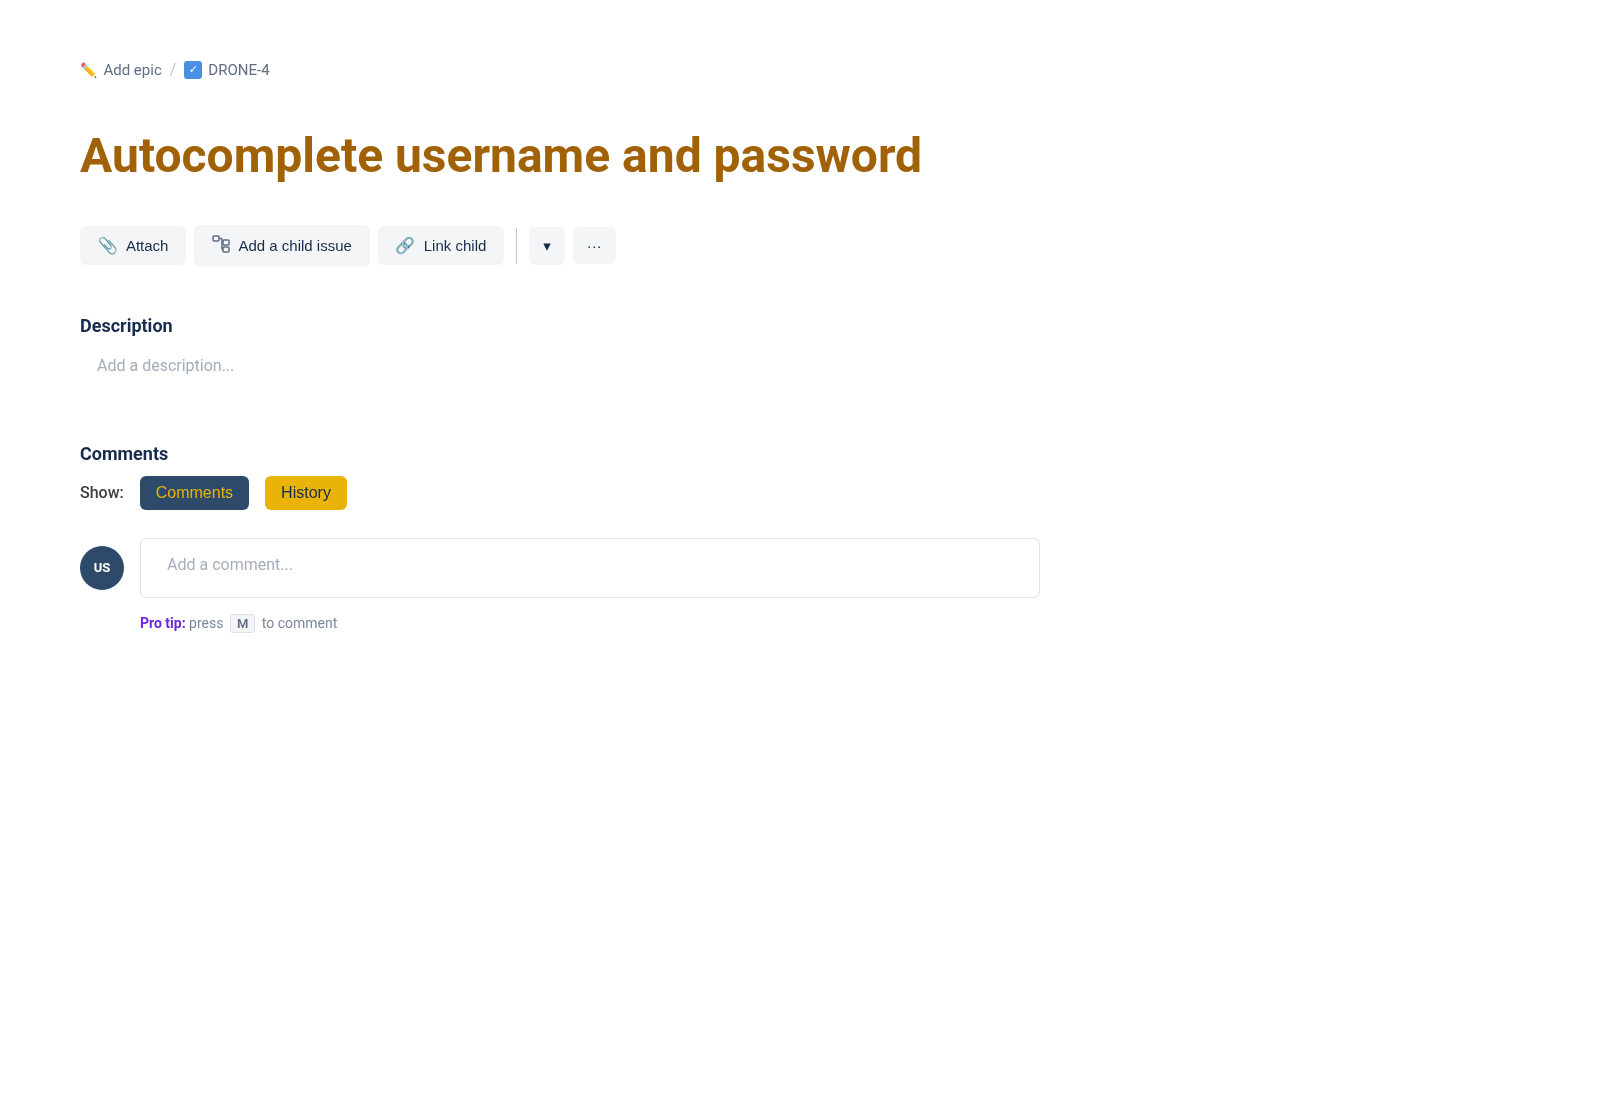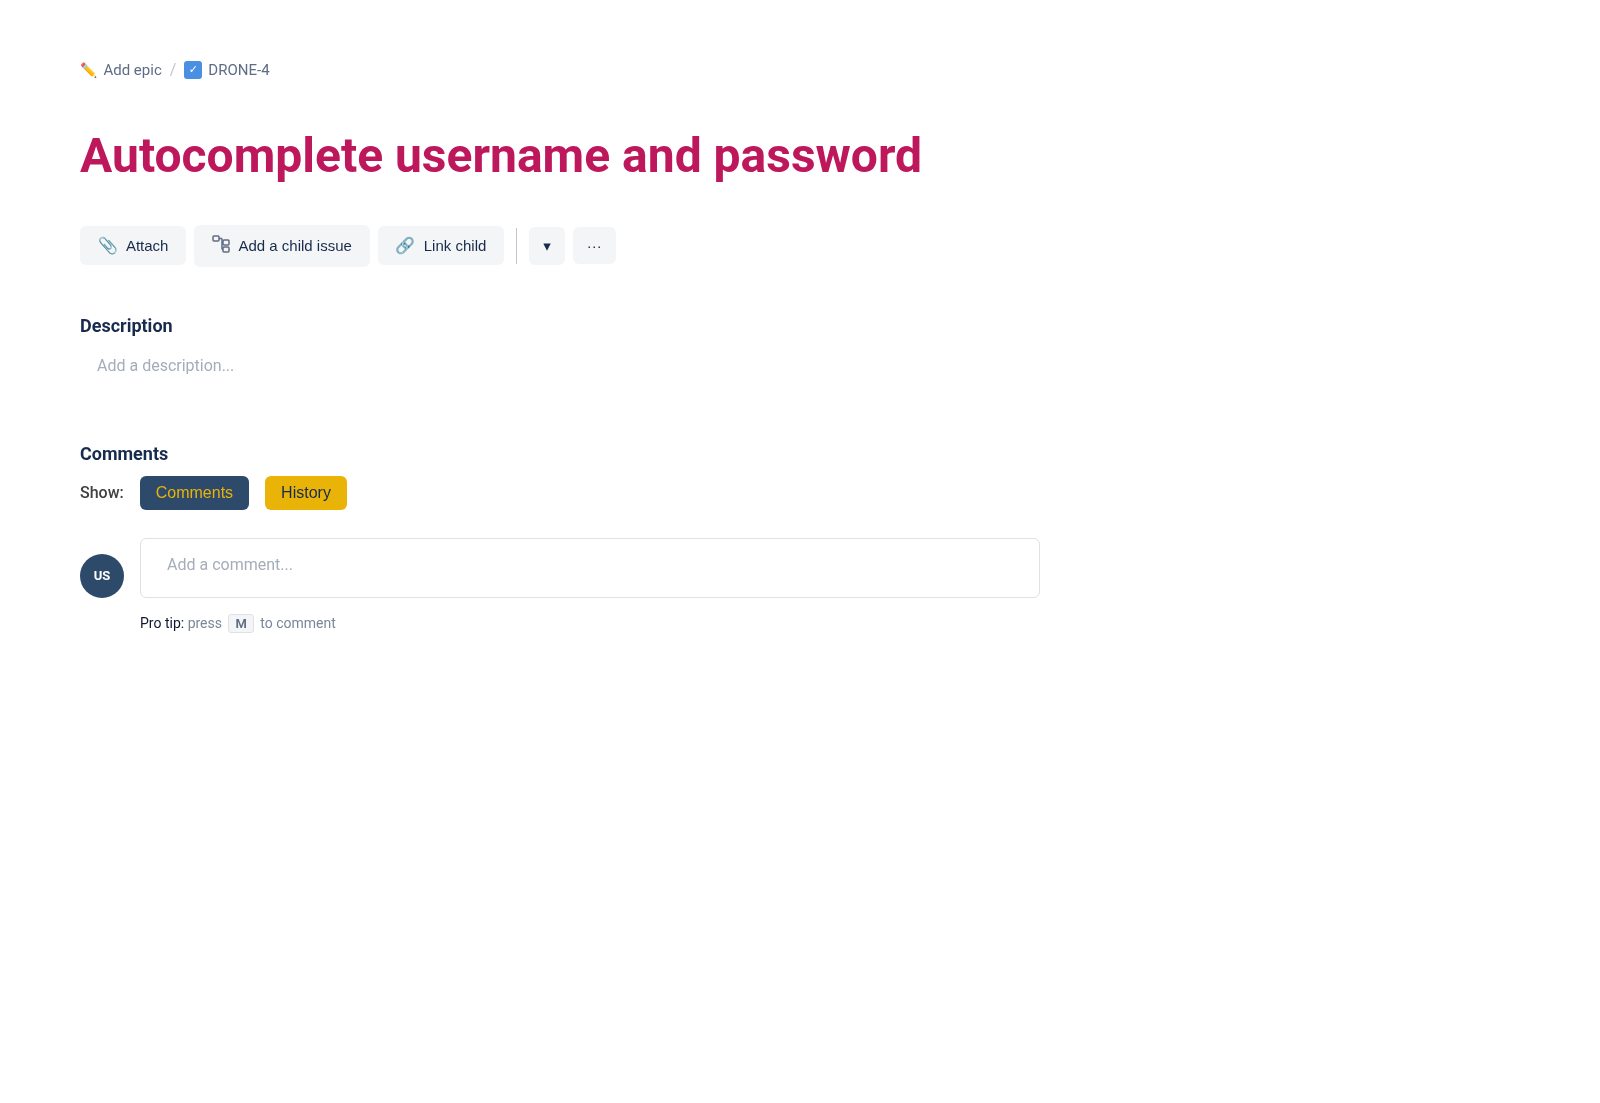--- a/index.html
+++ b/index.html
@@ -60,21 +60,21 @@
       align-items: center;
       justify-content: center;
       color: white;
       font-size: 11px;
     }
 
     
     .page-title {
       font-size: 48px;
       font-weight: 700;
-      color: #be185d;
+      color: #a16207;
       margin-bottom: 40px;
       line-height: 1.2;
       max-width: 900px;
     }
 
     
     .action-bar {
       display: flex;
       align-items: center;
       gap: 8px;
@@ -169,21 +169,21 @@
     }
 
     .show-btn-inactive {
       background: #eab308;
       color: #172b4d;
     }
 
     
     .comment-area {
       display: flex;
-      align-items: flex-end;
+      align-items: center;
       gap: 16px;
       margin-bottom: 16px;
     }
 
     .avatar {
       width: 44px;
       height: 44px;
       background: #2d4a6b;
       border-radius: 50%;
       display: flex;
@@ -209,22 +209,22 @@
     }
 
     .pro-tip {
       margin-left: 60px;
       font-size: 14px;
       color: #7a869a;
       margin-top: 8px;
     }
 
     .pro-tip strong {
-      color: #0f172a;
-      font-weight: 400;
+      color: #6d28d9;
+      font-weight: 700;
     }
 
     .key-badge {
       display: inline-flex;
       align-items: center;
       justify-content: center;
       background: #f4f5f7;
       border: 1px solid #dfe1e6;
       border-radius: 3px;
       padding: 1px 6px;

